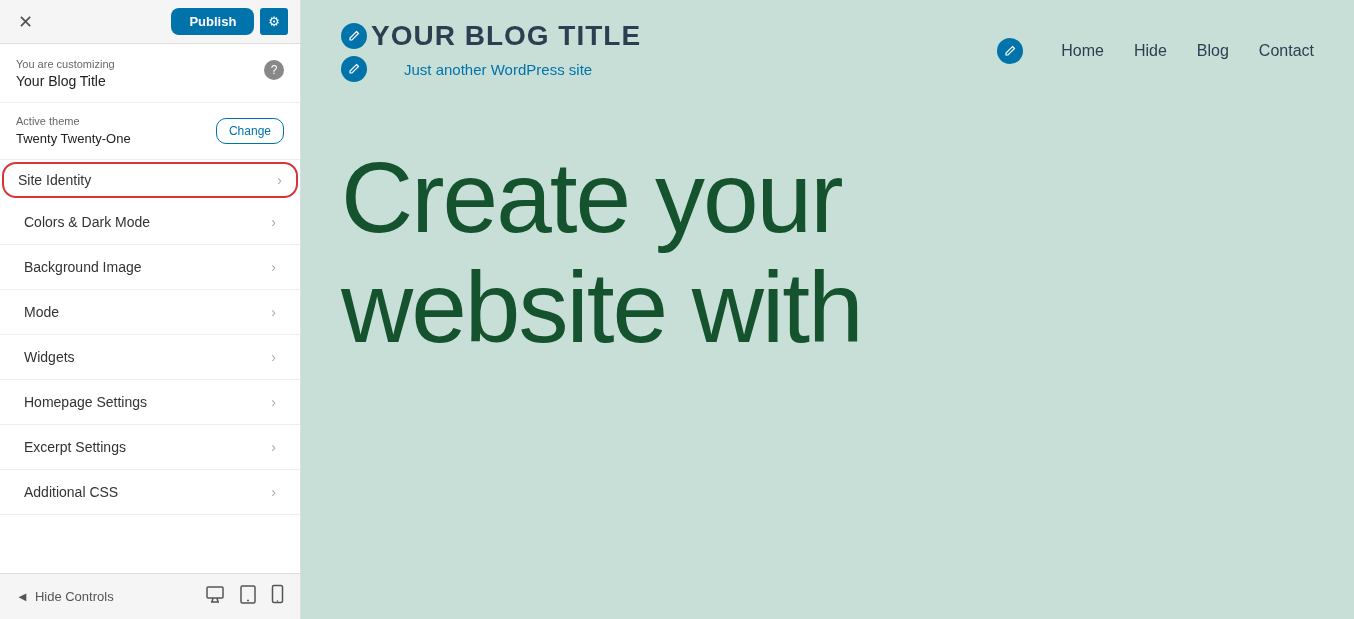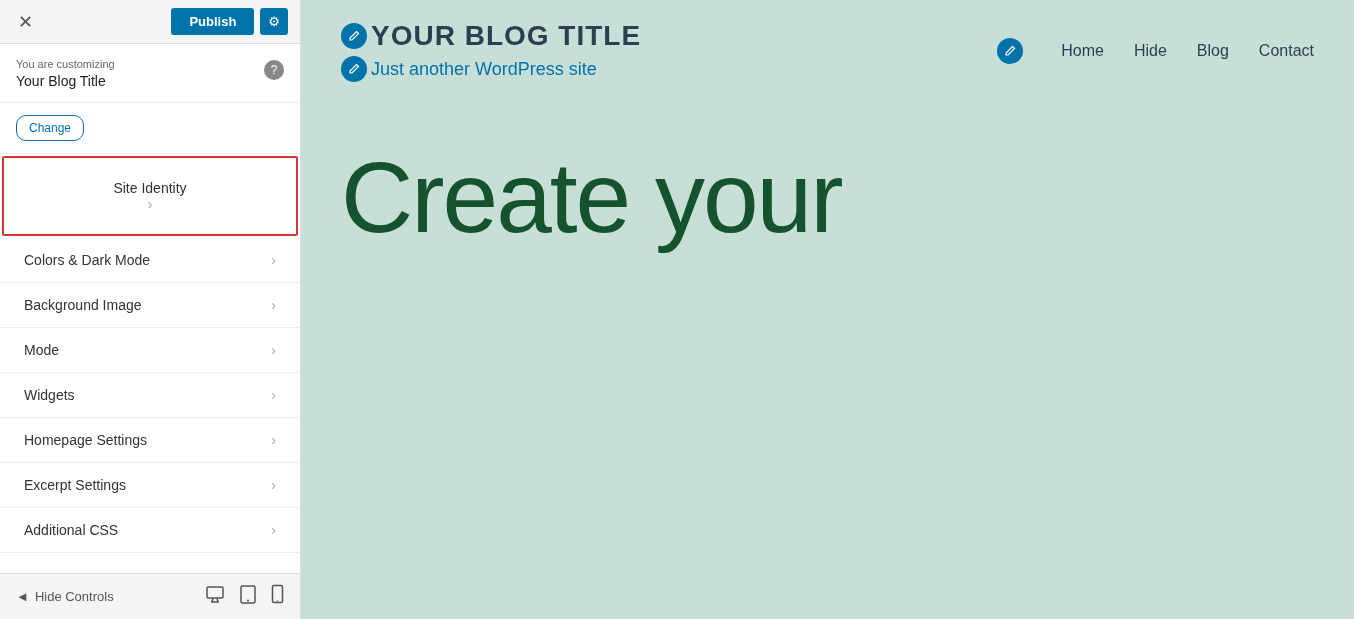--- a/index.html
+++ b/index.html
@@ -38,21 +38,21 @@
       display: flex;
       align-items: center;
       gap: 6px;
     }
 
     .publish-btn {
       background: #0073aa;
       color: #fff;
       border: none;
       padding: 6px 18px;
-      border-radius: 3px;
+      border-radius: 8px;
       font-size: 13px;
       cursor: pointer;
       font-weight: 600;
     }
 
     .settings-gear {
       background: #0073aa;
       color: #fff;
       border: none;
       padding: 6px 8px;
@@ -141,23 +141,22 @@
       padding: 14px 24px;
       border-bottom: 1px solid #eee;
       cursor: pointer;
       font-size: 14px;
       color: #333;
     }
 
     .menu-item.highlighted {
       border: 2px solid #d63638;
       margin: 2px 2px;
-      padding: 22px 14px;
-      border-radius: 2px;
-      flex-direction: column;
+      padding: 8px 14px;
+      border-radius: 14px;
     }
 
     .chevron-icon {
       color: #aaa;
       font-size: 14px;
     }
 
     .panel-footer {
       border-top: 1px solid #ddd;
       padding: 10px 16px;
@@ -235,22 +234,23 @@
       letter-spacing: 1px;
     }
 
     .site-tagline-row {
       display: flex;
       align-items: center;
       margin-top: 4px;
     }
 
     .site-tagline {
-      font-size: 18px;
+      font-size: 15px;
       color: #0073aa;
+      margin-left: 33px;
     }
 
     .site-nav {
       display: flex;
       align-items: center;
       gap: 30px;
       text-align: right;
     }
 
     .nav-edit-icon {
@@ -300,20 +300,24 @@
 
   <div class="customizing-section">
     <div>
       <span class="customizing-label">You are customizing</span>
       <span class="blog-title-text">Your Blog Title</span>
     </div>
     <div class="help-icon">?</div>
   </div>
 
   <div class="active-theme-section">
+    <div>
+      <span class="active-theme-label">Active theme</span>
+      <span class="theme-name">Twenty Twenty-One</span>
+    </div>
     <button class="change-btn">Change</button>
   </div>
 
   <div class="menu-items">
 
     <div class="menu-item highlighted">
       <span>Site Identity</span>
       <span class="chevron-icon">›</span>
     </div>
 
@@ -417,15 +421,16 @@
       <a class="nav-link" href="#">Home</a>
       <a class="nav-link" href="#">Hide</a>
       <a class="nav-link" href="#">Blog</a>
       <a class="nav-link" href="#">Contact</a>
     </nav>
 
   </div>
 
   <div class="preview-hero">
     <div class="hero-text">Create your</div>
+    <div class="hero-text">website with</div>
   </div>
 
 </div>
 
 </body></html>

